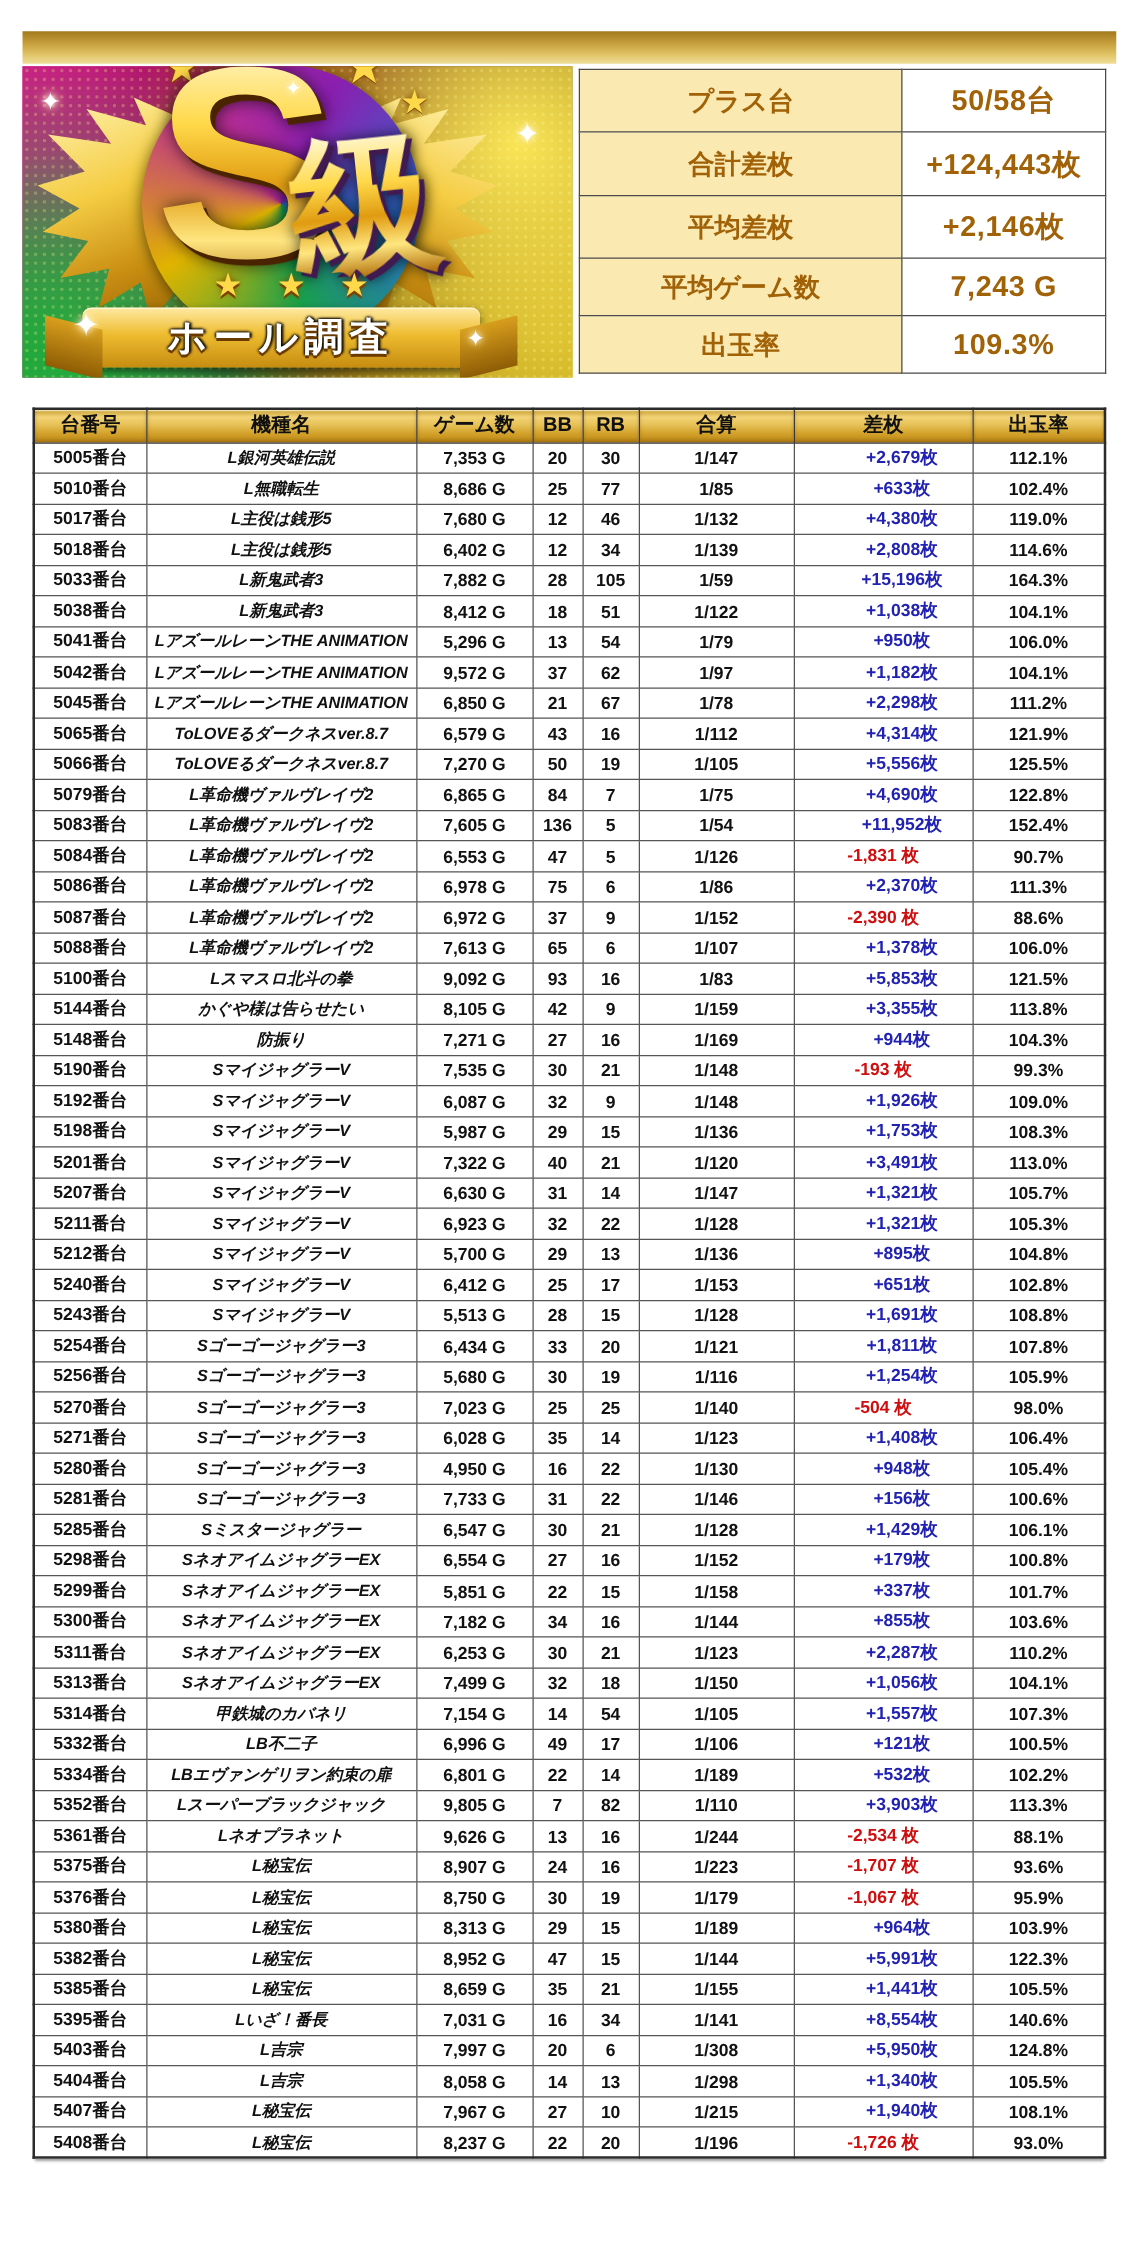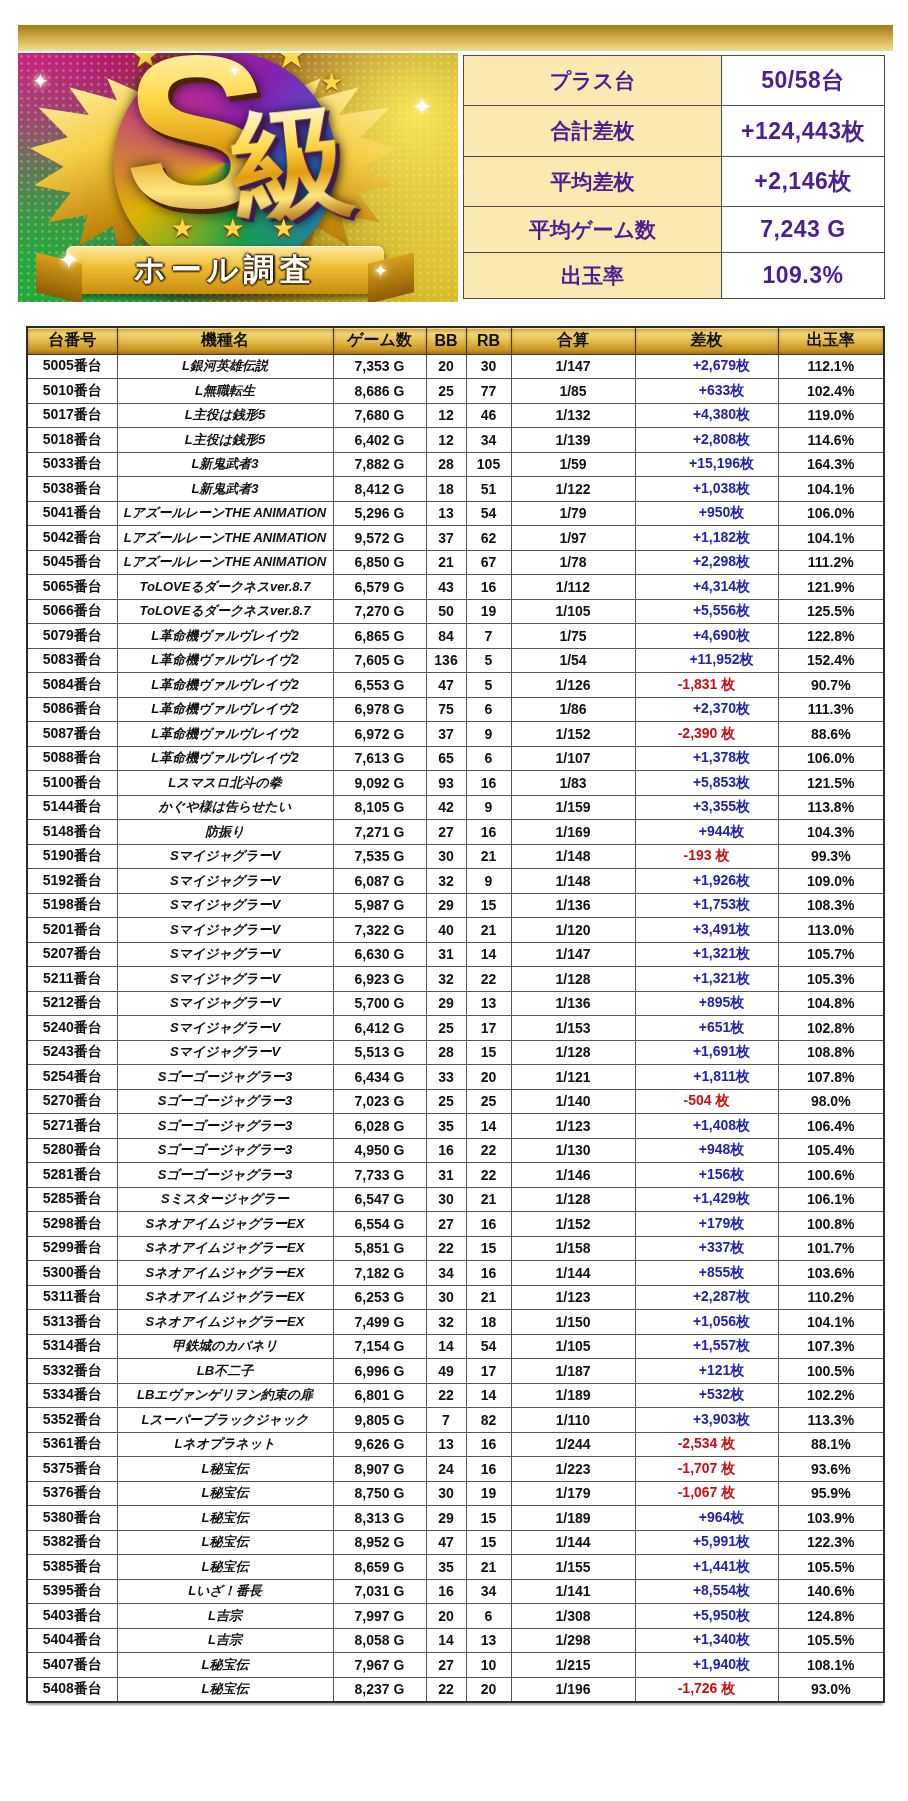--- a/index.html
+++ b/index.html
@@ -98,21 +98,21 @@
   .sp4{ right:70px; bottom:20px; font-size:18px; }
   .sp5{ left:210px; top:8px;   font-size:16px; }
 
   
   .summary{
     position:absolute; left:463px; top:55px; width:422px; height:244px;
     border-collapse:collapse; table-layout:fixed;
   }
   .summary td{
     border:1px solid #4a4a4a; text-align:center; vertical-align:middle;
-    font-weight:bold; color:#4c1d95;
+    font-weight:bold; color:#a16207;
   }
   .summary .lbl{ width:258px; background:var(--summary-bg); font-size:21px; }
   .summary .val{ background:#fff; font-size:23px; letter-spacing:.5px; }
 
   
   .main-table-wrap{ position:absolute; left:26px; top:326px; width:885px; }
   table.machine{
     width:857px; border-collapse:collapse; table-layout:fixed;
     border:2px solid #2b2b2b;
     box-shadow:0 4px 2px -2px rgba(130,130,130,.75);
@@ -511,20 +511,30 @@
           <td data-name="cell-unit">5254番台</td>
           <td data-name="cell-machine">Sゴーゴージャグラー3</td>
           <td data-name="cell-games">6,434 G</td>
           <td data-name="cell-bb">33</td>
           <td data-name="cell-rb">20</td>
           <td data-name="cell-combined">1/121</td>
           <td data-name="cell-diff" class="pos">+1,811枚</td>
           <td data-name="cell-payout">107.8%</td>
         </tr>
         <tr data-name="table-row">
+          <td data-name="cell-unit">5256番台</td>
+          <td data-name="cell-machine">Sゴーゴージャグラー3</td>
+          <td data-name="cell-games">5,680 G</td>
+          <td data-name="cell-bb">30</td>
+          <td data-name="cell-rb">19</td>
+          <td data-name="cell-combined">1/116</td>
+          <td data-name="cell-diff" class="pos">+1,254枚</td>
+          <td data-name="cell-payout">105.9%</td>
+        </tr>
+        <tr data-name="table-row">
           <td data-name="cell-unit">5270番台</td>
           <td data-name="cell-machine">Sゴーゴージャグラー3</td>
           <td data-name="cell-games">7,023 G</td>
           <td data-name="cell-bb">25</td>
           <td data-name="cell-rb">25</td>
           <td data-name="cell-combined">1/140</td>
           <td data-name="cell-diff" class="neg">-504 枚</td>
           <td data-name="cell-payout">98.0%</td>
         </tr>
         <tr data-name="table-row">
@@ -626,21 +636,21 @@
           <td data-name="cell-combined">1/105</td>
           <td data-name="cell-diff" class="pos">+1,557枚</td>
           <td data-name="cell-payout">107.3%</td>
         </tr>
         <tr data-name="table-row">
           <td data-name="cell-unit">5332番台</td>
           <td data-name="cell-machine">LB不二子</td>
           <td data-name="cell-games">6,996 G</td>
           <td data-name="cell-bb">49</td>
           <td data-name="cell-rb">17</td>
-          <td data-name="cell-combined">1/187</td>
+          <td data-name="cell-combined">1/106</td>
           <td data-name="cell-diff" class="pos">+121枚</td>
           <td data-name="cell-payout">100.5%</td>
         </tr>
         <tr data-name="table-row">
           <td data-name="cell-unit">5334番台</td>
           <td data-name="cell-machine">LBエヴァンゲリヲン約束の扉</td>
           <td data-name="cell-games">6,801 G</td>
           <td data-name="cell-bb">22</td>
           <td data-name="cell-rb">14</td>
           <td data-name="cell-combined">1/189</td>

